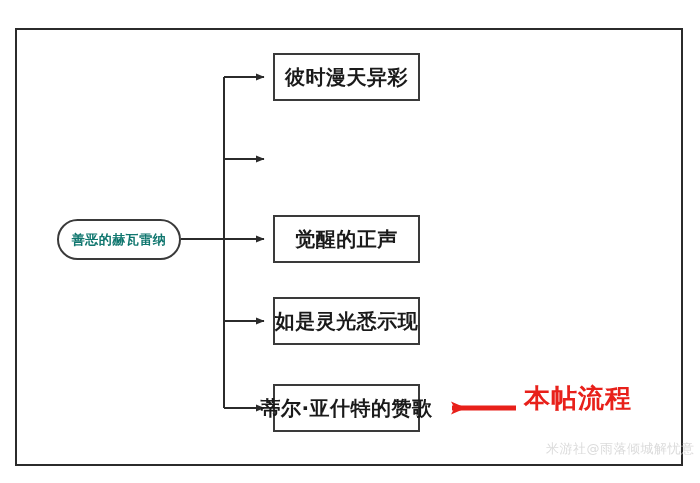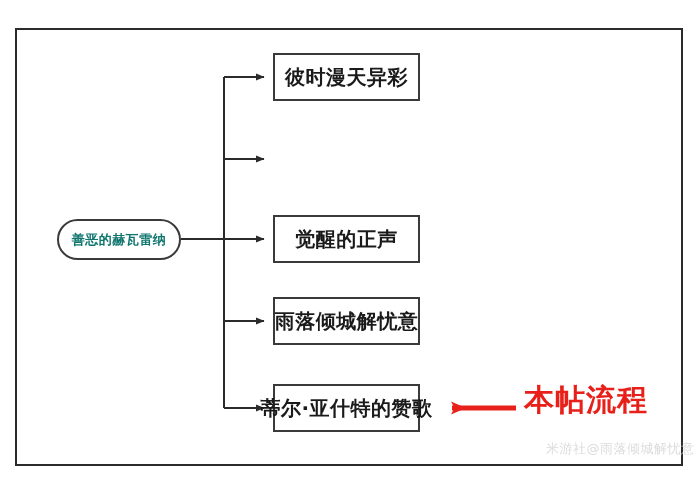--- a/index.html
+++ b/index.html
@@ -92,21 +92,21 @@
   .leaf-node.n1 { top: 135px; }
   .leaf-node.n2 { top: 215px; }
   .leaf-node.n3 { top: 297px; }
   .leaf-node.n4 { top: 384px; text-align: center; }
 
   
   .annotation {
     position: absolute;
     left: 524px;
     top: 385px;
-    font-size: 30px;
+    font-size: 26px;
     font-weight: 700;
     letter-spacing: 1px;
     white-space: nowrap;
     line-height: 1;
   }
 
   
   .watermark {
     position: absolute;
     left: 546px;
@@ -172,21 +172,21 @@
     <span class="label">善恶的赫瓦雷纳</span>
   </div>
 
   <div class="leaf-node n0">
     <span class="label">彼时漫天异彩</span>
   </div>
   <div class="leaf-node n2">
     <span class="label">觉醒的正声</span>
   </div>
   <div class="leaf-node n3">
-    <span class="label">雨落倾城解忧意</span>
+    <span class="label">如是灵光悉示现</span>
   </div>
   <div class="leaf-node n4">
     <span class="label">蒂尔·亚什特的赞歌</span>
   </div>
 
   <div class="annotation" style="color: rgb(232, 32, 26);">本帖流程</div>
 
   <div class="watermark">米游社@雨落倾城解忧意</div>
 
 </div>

